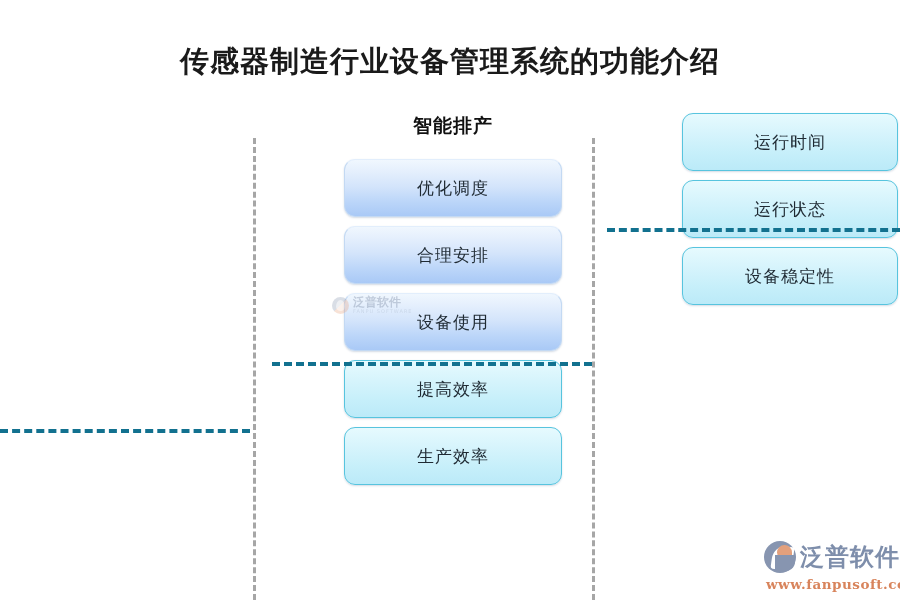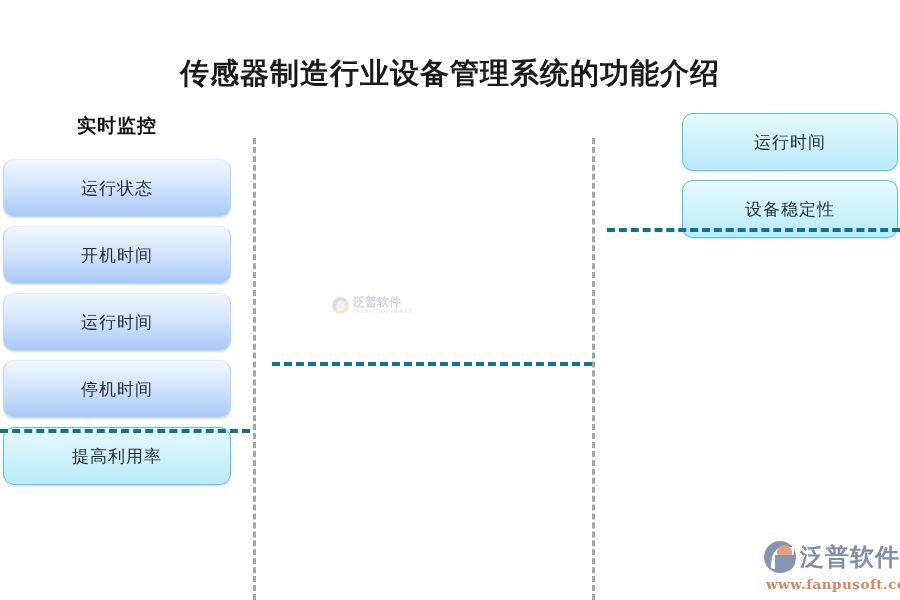--- a/index.html
+++ b/index.html
@@ -19,21 +19,21 @@
   #stage {
     position: relative;
     width: 900px;
     height: 600px;
     background: #ffffff;
   }
 
   
   .title {
     position: absolute;
-    top: 54px;
+    top: 42px;
     left: 0;
     width: 900px;
     text-align: center;
     font-family: "DejaVu Serif", "Liberation Serif", serif;
     font-size: 29px;
     font-weight: 600;
     color: #1a1a1a;
     letter-spacing: 1px;
     white-space: nowrap;
   }
@@ -219,43 +219,46 @@
 </head>
 <body>
 
 <div id="stage">
 
   <div class="title">传感器制造行业设备管理系统的功能介绍</div>
 
   <div class="vsep v1"></div>
   <div class="vsep v2"></div>
 
-  <div class="column col1">
-    <div class="col-head">实时监控</div>
+
+  <div class="column col2">
+    <div class="col-head">智能排产</div>
     <div class="item blue">
+      <span>优化调度</span>
+    </div>
+    <div class="item blue">
+      <span>合理安排</span>
+    </div>
+    <div class="item blue">
+      <span>设备使用</span>
+    </div>
+    <div class="item cyan">
+      <span>提高效率</span>
+    </div>
+    <div class="item cyan">
+      <span>生产效率</span>
+    </div>
+  </div>
+
+  <div class="column col3">
+    <div class="item cyan">
+      <span>运行时间</span>
+    </div>
+    <div class="item cyan">
       <span>运行状态</span>
-    </div>
-    <div class="item blue">
-      <span>开机时间</span>
-    </div>
-    <div class="item blue">
-      <span>运行时间</span>
-    </div>
-    <div class="item blue">
-      <span>停机时间</span>
-    </div>
-    <div class="item cyan">
-      <span>提高利用率</span>
-    </div>
-  </div>
-
-
-  <div class="column col3">
-    <div class="item cyan">
-      <span>运行时间</span>
     </div>
     <div class="item cyan">
       <span>设备稳定性</span>
     </div>
   </div>
 
   <div class="hsep h1"></div>
   <div class="hsep h2"></div>
   <div class="hsep h3"></div>
 

